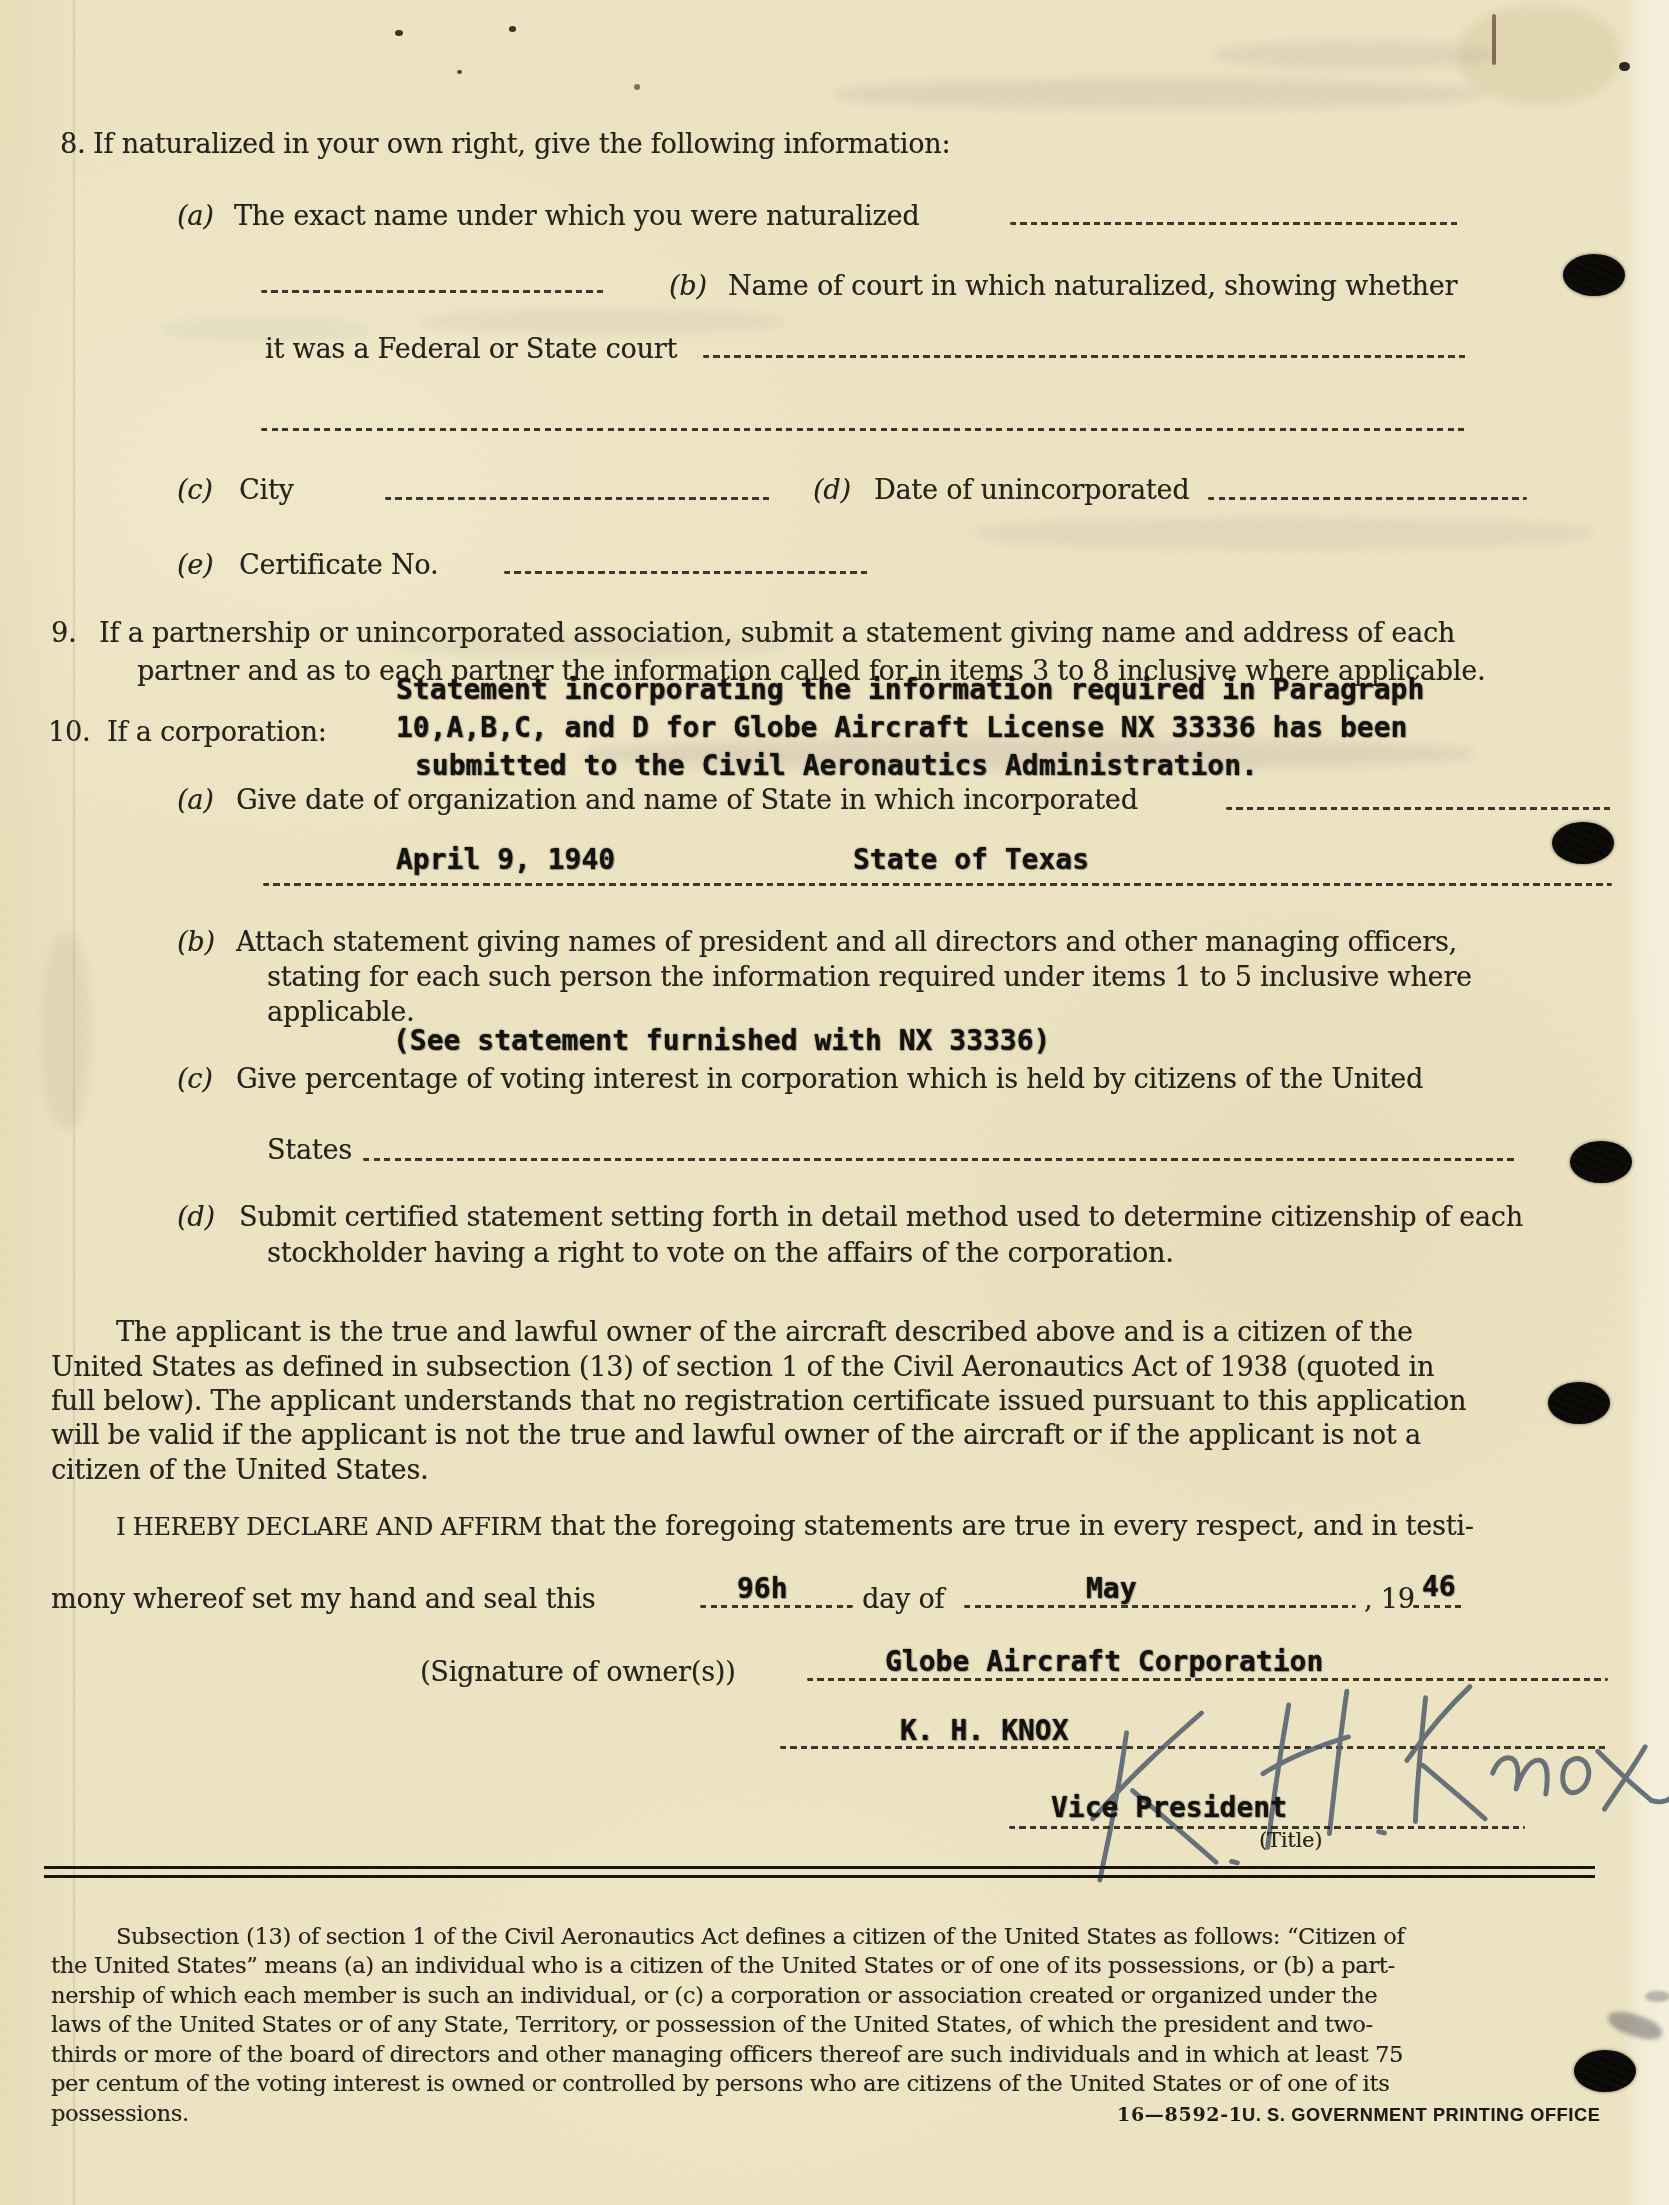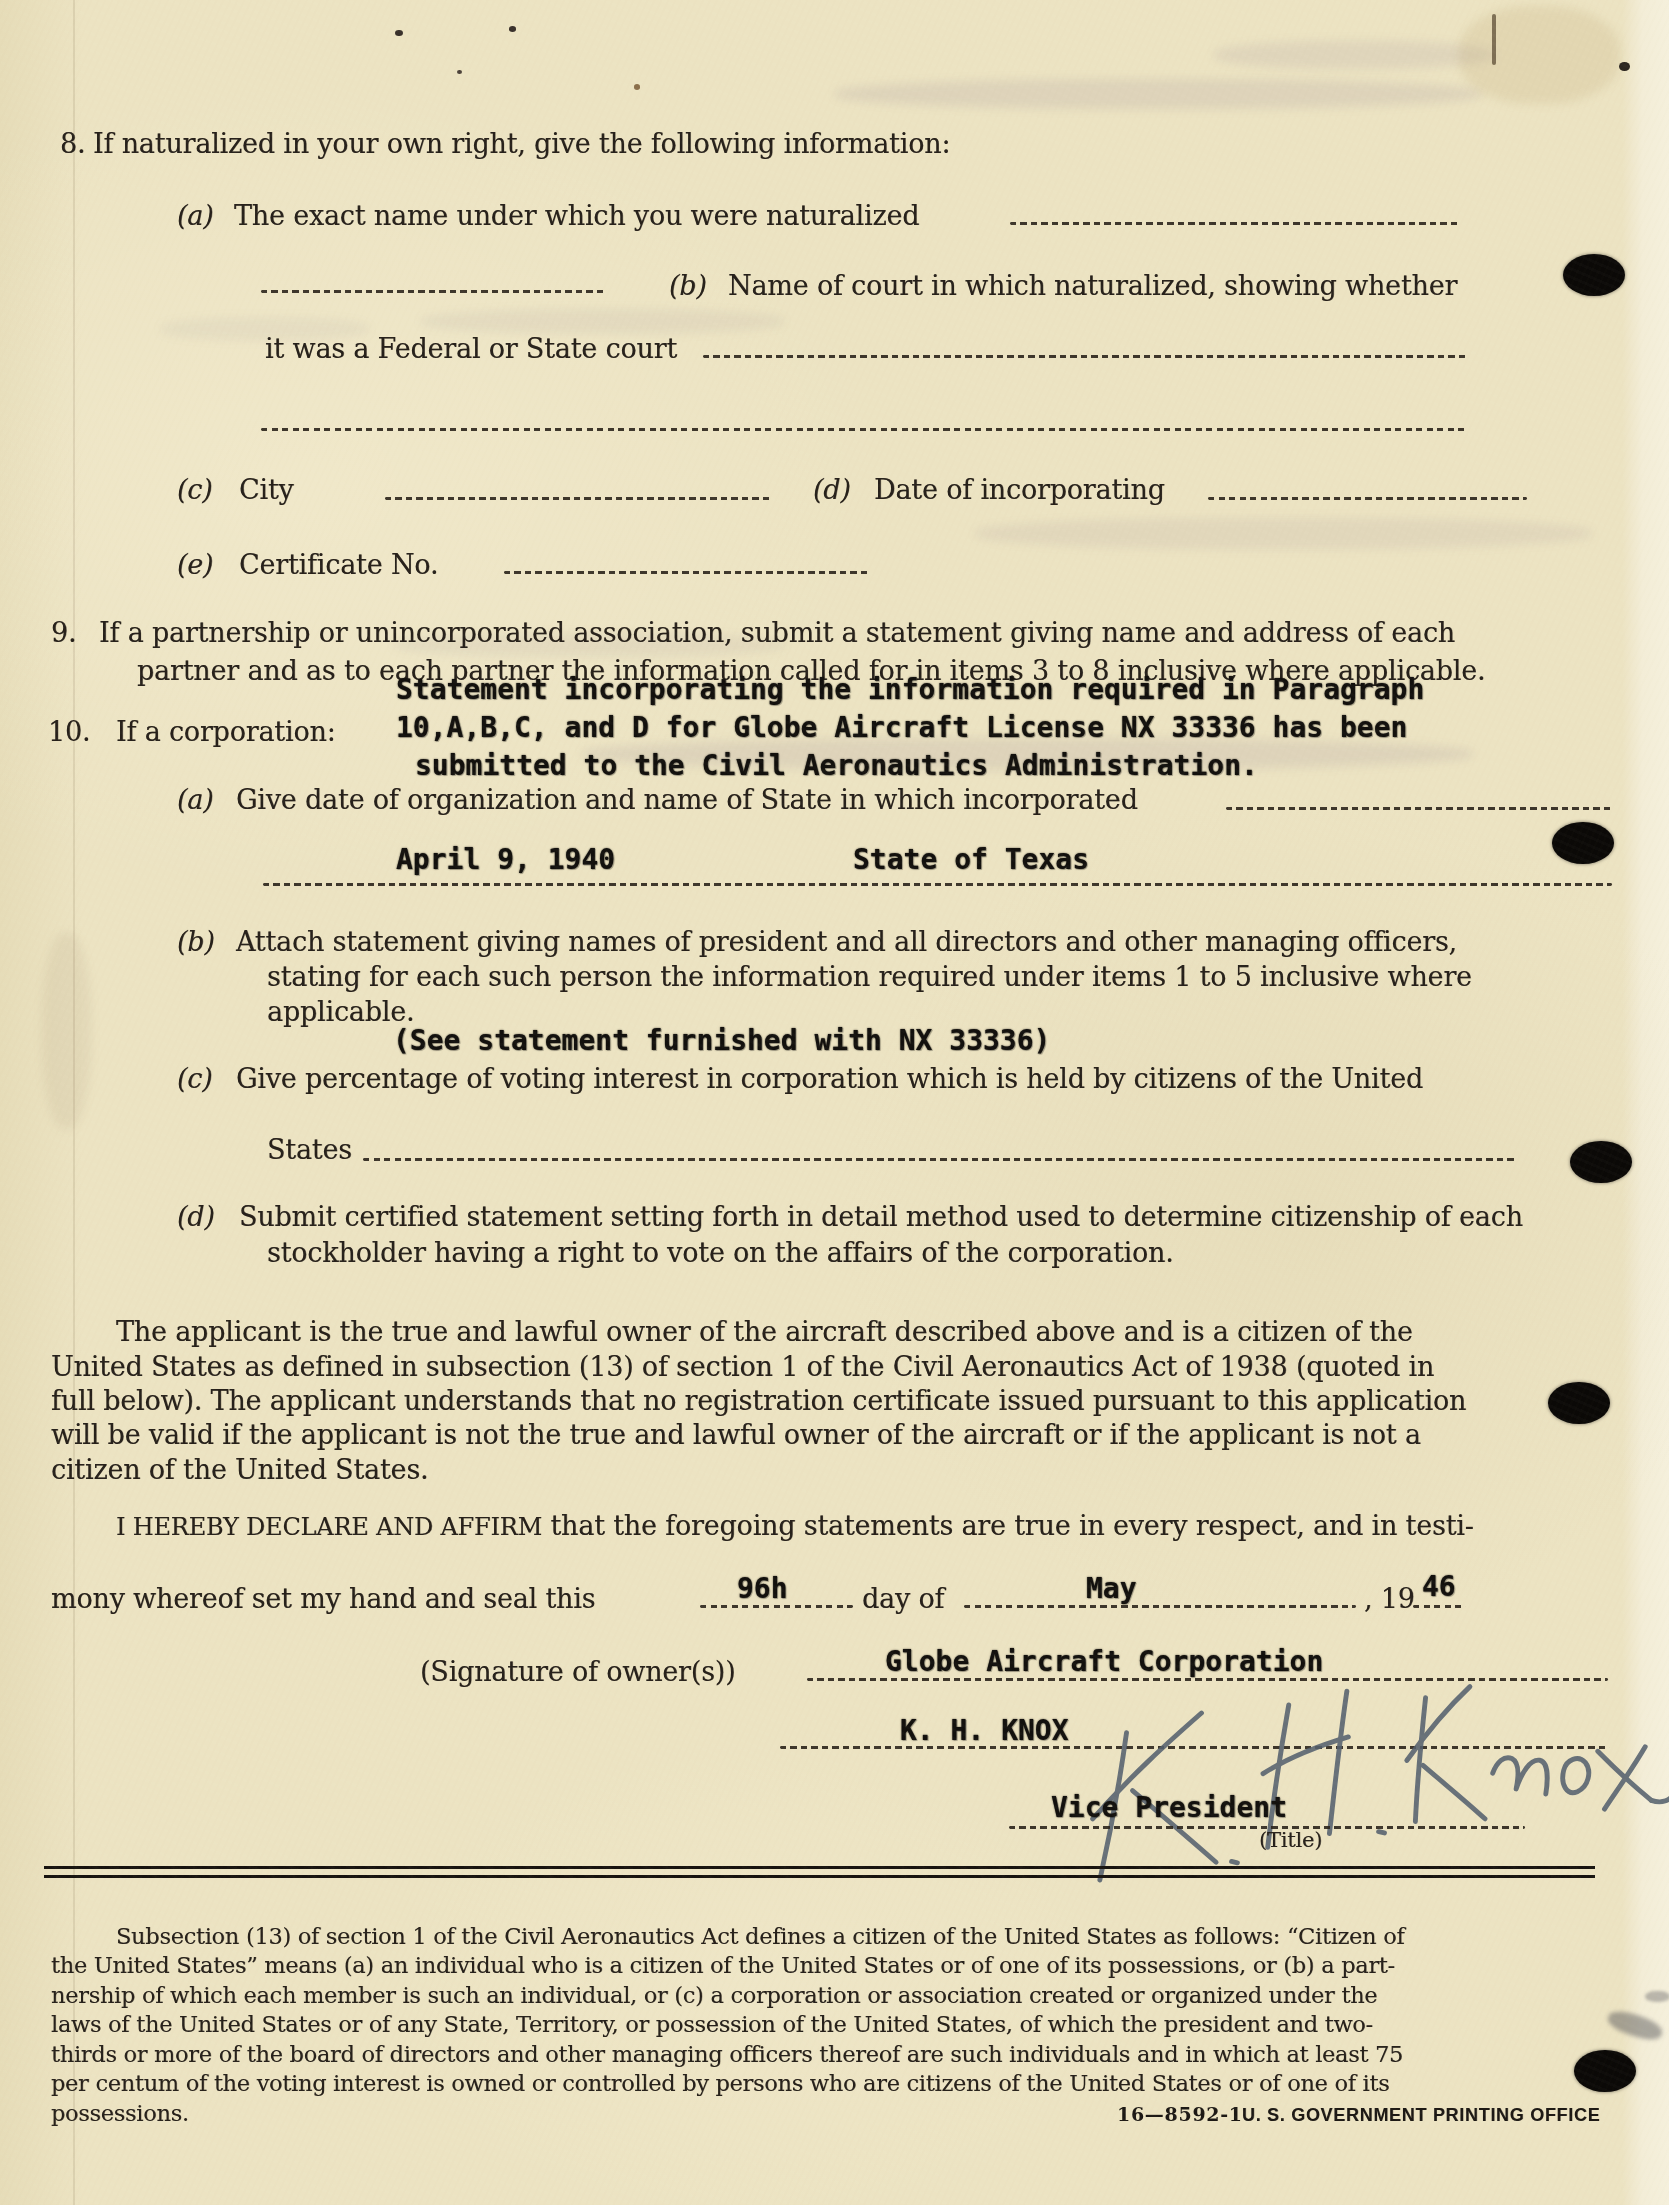--- a/index.html
+++ b/index.html
@@ -87,37 +87,37 @@
   <span class="t il" style="left:669px;top:270px;">(b)</span>
   <span class="t" style="left:728px;top:270px;">Name of court in which naturalized, showing whether</span>
   <span class="t" style="left:265px;top:333px;">it was a Federal or State court</span>
   <div class="dash" style="left:703px;top:355px;width:763px;"></div>
   <div class="dash" style="left:261px;top:428px;width:1205px;"></div>
 
   <span class="t il" style="left:177px;top:474px;">(c)</span>
   <span class="t" style="left:239px;top:474px;">City</span>
   <div class="dash" style="left:385px;top:497px;width:387px;"></div>
   <span class="t il" style="left:813px;top:474px;">(d)</span>
-  <span class="t" style="left:874px;top:474px;">Date of incorporating</span>
+  <span class="t" style="left:874px;top:474px;">Date of unincorporated</span>
   <div class="dash" style="left:1208px;top:497px;width:319px;"></div>
 
   <span class="t il" style="left:177px;top:549px;">(e)</span>
   <span class="t" style="left:239px;top:549px;">Certificate No.</span>
   <div class="dash" style="left:504px;top:571px;width:366px;"></div>
 
   <span class="t" style="left:51px;top:617px;">9.</span>
   <span class="t" style="left:99px;top:617px;">If a partnership or unincorporated association, submit a statement giving name and address of each</span>
   <span class="t" style="left:137px;top:655px;">partner and as to each partner the information called for in items 3 to 8 inclusive where applicable.</span>
 
   <span class="tw" style="left:396px;top:675px;">Statement incorporating the information required in Paragraph</span>
   <span class="tw" style="left:396px;top:713px;">10,A,B,C, and D for Globe Aircraft License NX 33336 has been</span>
   <span class="tw" style="left:415px;top:751px;">submitted to the Civil Aeronautics Administration.</span>
 
   <span class="t" style="left:48px;top:716px;">10.</span>
-  <span class="t" style="left:116px;top:716px;text-align:center;">If a corporation:</span>
+  <span class="t" style="left:107px;top:716px;text-align:center;">If a corporation:</span>
 
   <span class="t il" style="left:177px;top:784px;">(a)</span>
   <span class="t" style="left:236px;top:784px;">Give date of organization and name of State in which incorporated</span>
   <div class="dash" style="left:1226px;top:807px;width:386px;"></div>
 
   <span class="tw" style="left:396px;top:845px;">April 9, 1940</span>
   <span class="tw" style="left:853px;top:845px;">State of Texas</span>
   <div class="dash" style="left:263px;top:883px;width:1349px;"></div>
 
   <span class="t il" style="left:177px;top:926px;">(b)</span>

